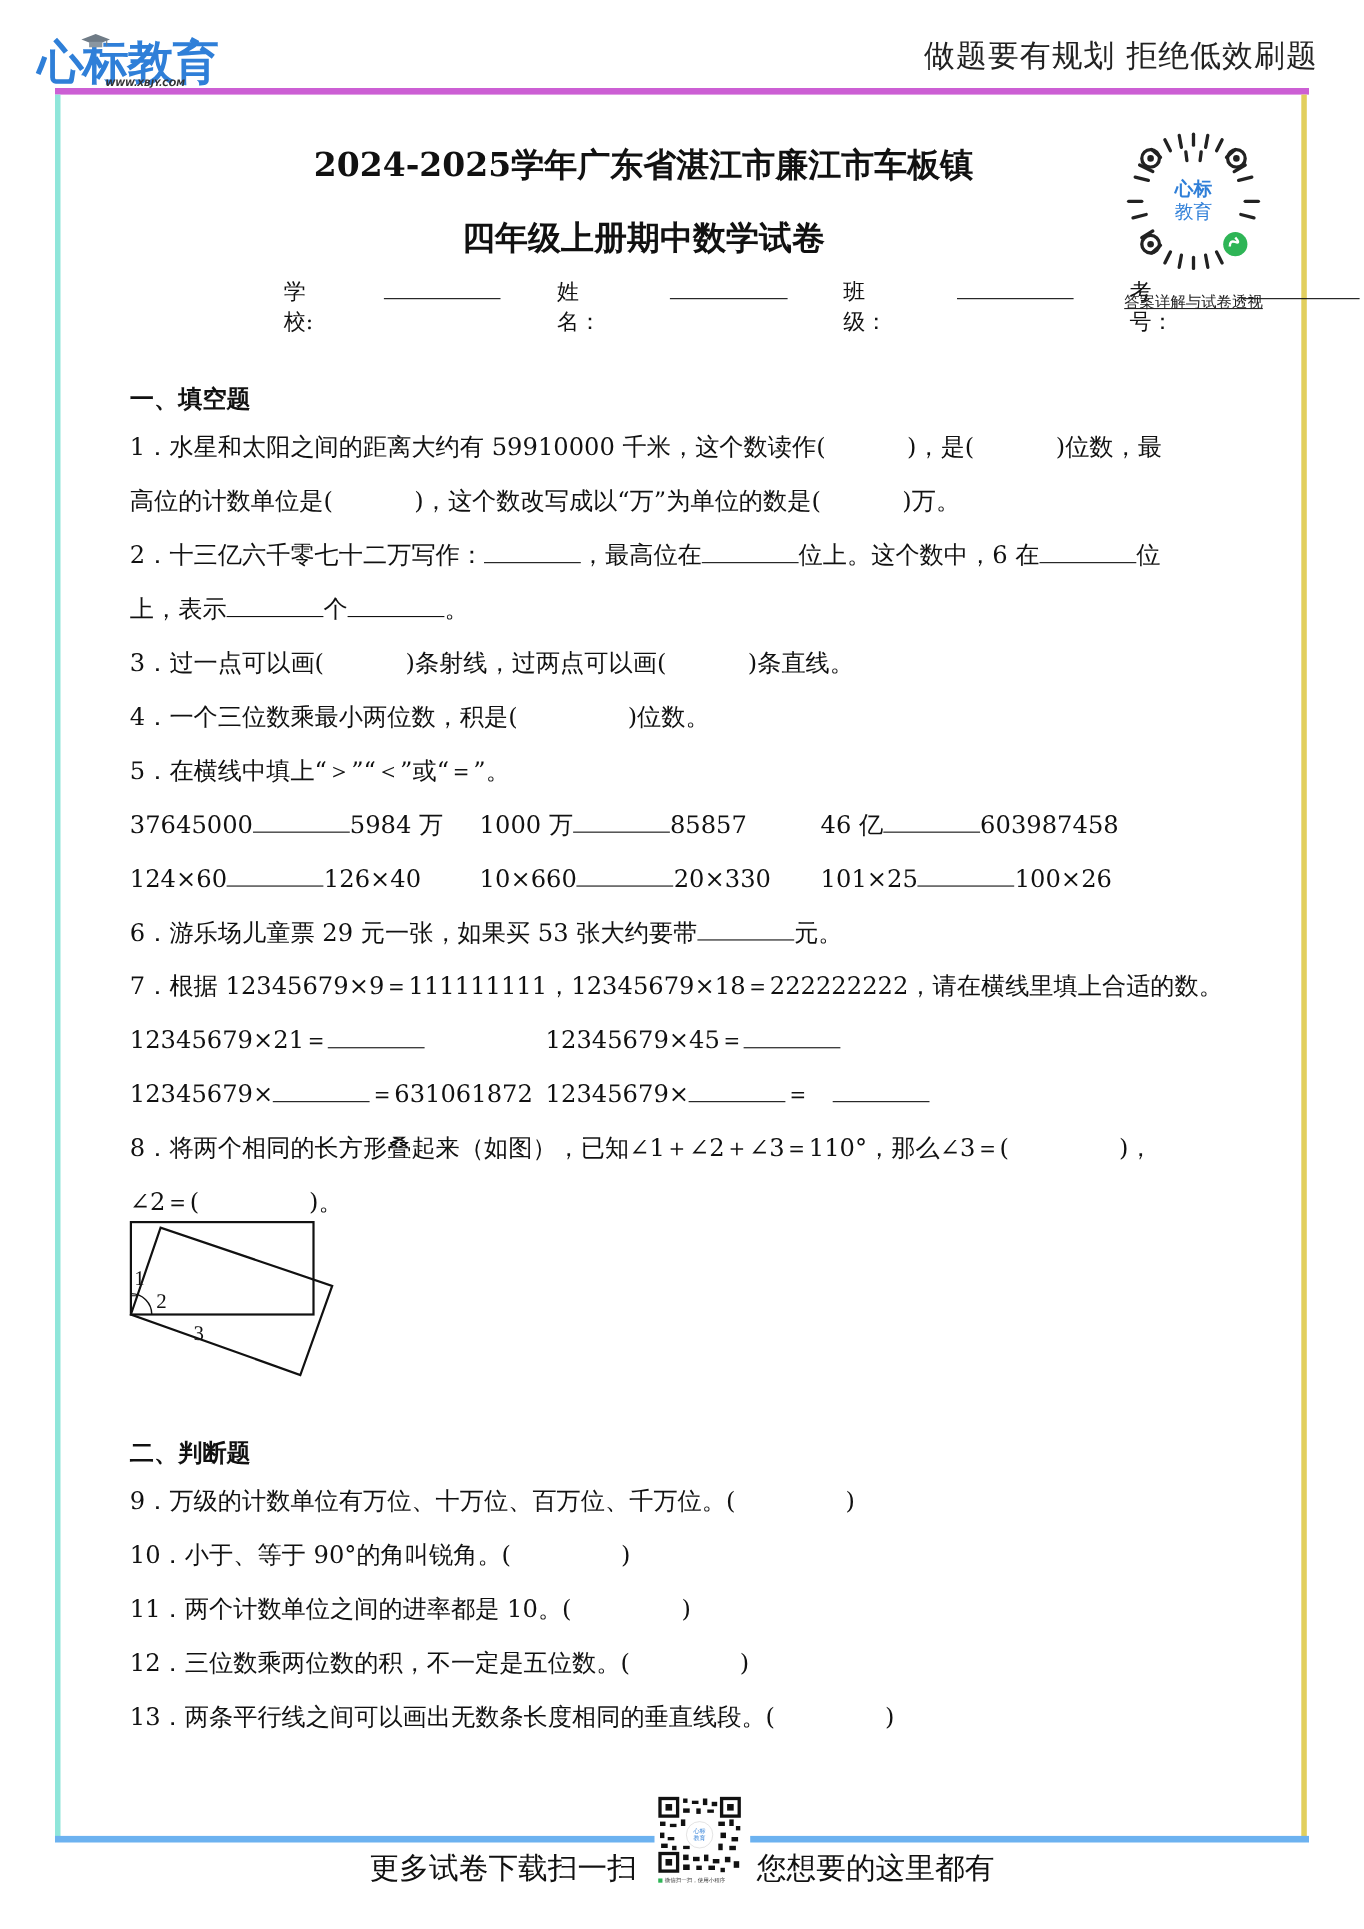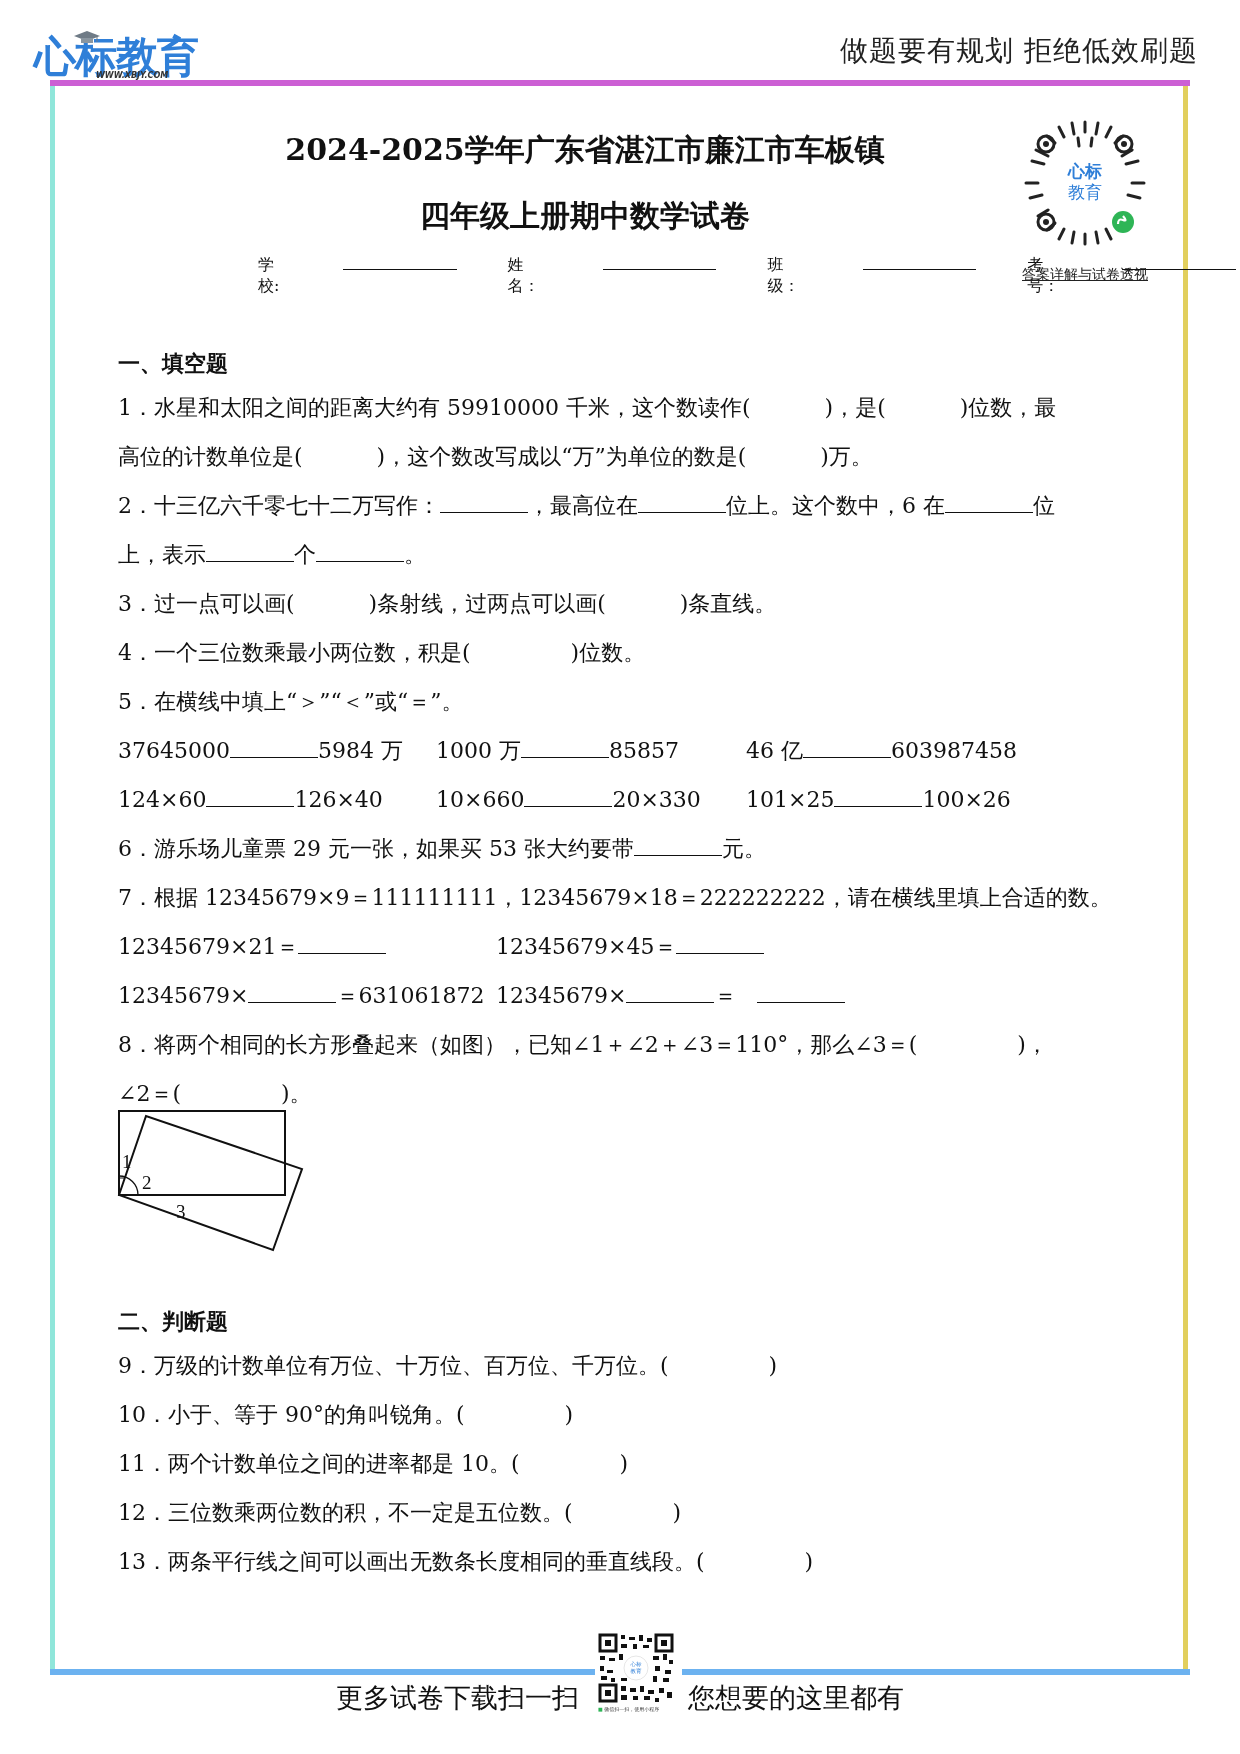--- a/index.html
+++ b/index.html
@@ -16,21 +16,21 @@
     
     .line-top { position: absolute; left: 50px; top: 80px; width: 1140px; height: 6px; background: #cc5fd4; }
     .line-left { position: absolute; left: 50px; top: 86px; width: 5px; height: 1584px; background: #8fe6da; }
     .line-right { position: absolute; left: 1183px; top: 86px; width: 5px; height: 1584px; background: #e2cf5d; }
     .line-bottom-l { position: absolute; left: 50px; top: 1669px; width: 545px; height: 6px; background: #6cb2f0; }
     .line-bottom-r { position: absolute; left: 682px; top: 1669px; width: 508px; height: 6px; background: #6cb2f0; }
 
     
     .title1 { position: absolute; left: 0; width: 1240px; top: 130px; text-align: center; font-size: 30px; font-weight: bold; letter-spacing: 0px; padding-right: 70px; }
     .title2 { position: absolute; left: 0; width: 1240px; top: 196px; text-align: center; font-size: 30px; font-weight: bold; padding-right: 70px; }
-    .info-row { position: absolute; left: 258px; top: 252px; font-size: 16px; display: flex; align-items: baseline; gap: 47px; }
+    .info-row { position: absolute; left: 258px; top: 252px; font-size: 20px; display: flex; align-items: baseline; gap: 47px; }
     .info-row .blank { display: inline-block; width: 118px; border-bottom: 1.5px solid #111; height: 18px; margin: 0 4px 0 2px; }
 
     .qr-top { position: absolute; left: 1018px; top: 116px; width: 134px; height: 134px; }
     .qr-caption { position: absolute; left: 1000px; top: 266px; width: 170px; text-align: center; font-family: "DejaVu Sans", sans-serif; font-size: 14px; color: #222; text-decoration: underline; }
 
     
     .content { position: absolute; left: 118px; top: 345px; width: 1010px; font-size: 22px; }
     .section { font-family: "DejaVu Sans", sans-serif; font-weight: bold; font-size: 22px; height: 38px; line-height: 38px; }
     .line { height: 49px; line-height: 49px; white-space: nowrap; }
     .blank-u { display: inline-block; width: 88px; border-bottom: 1.5px solid #111; height: 22px; vertical-align: baseline; }

